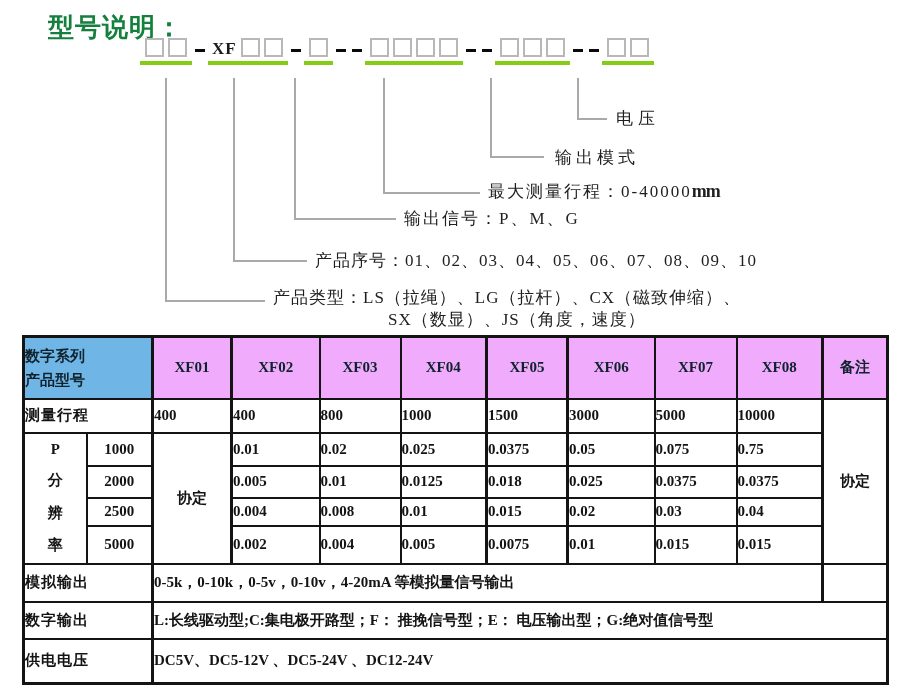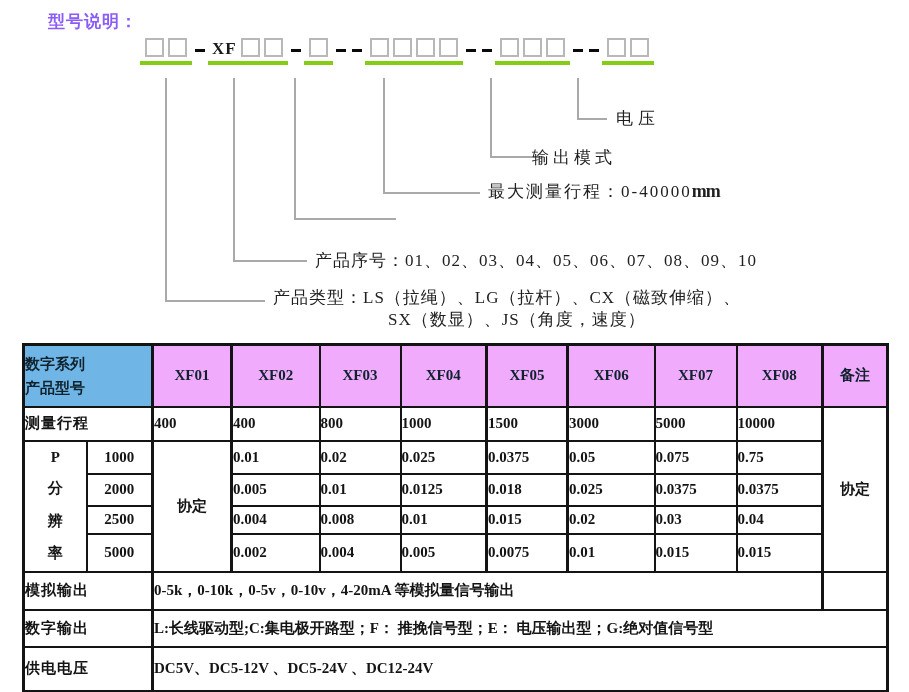--- a/index.html
+++ b/index.html
@@ -1,38 +1,38 @@
 <!DOCTYPE html>
 <html><head>
 <meta charset="utf-8">
 <style>
   html,body{margin:0;padding:0;background:#ffffff;}
   #page{position:relative;width:909px;height:692px;background:#ffffff;overflow:hidden;
         font-family:"Liberation Serif","DejaVu Serif",serif;color:#141414;}
 
   
   .page-title{position:absolute;left:48px;top:10px;font-family:"Liberation Sans","DejaVu Sans",sans-serif;
-              font-size:17px;font-weight:bold;color:#8b5cf6;letter-spacing:1px;}
+              font-size:26px;font-weight:bold;color:#15803d;letter-spacing:1px;}
 
   
   .fmt{position:absolute;left:140px;top:38px;display:flex;align-items:flex-end;}
   .grp{display:flex;align-items:flex-end;padding:0 3px 4px 3px;border-bottom:4px solid #84cc16;}
   .bx{display:inline-block;width:15px;height:15px;border:2px solid #b8b8b8;margin:0 2px;background:#fff;}
   .xf{font-size:17px;font-weight:600;line-height:16px;letter-spacing:1px;margin:0 2px 0 1px;color:#1a1a1a;}
   .dash{display:inline-block;width:10px;height:3px;background:#0a0a0a;margin:0 3px 13px 3px;}
 
   
   .elbow{position:absolute;border-left:2px solid #a9a9a9;border-bottom:2px solid #a9a9a9;}
   .call{position:absolute;font-size:17px;color:#1f1f1f;white-space:nowrap;}
   .ls5{letter-spacing:5px;} .ls4{letter-spacing:4px;} .ls2{letter-spacing:2px;} .ls1{letter-spacing:1px;}
   .mm{font-family:Liberation Serif, serif;font-weight:bold;font-size:18px;letter-spacing:-1px;}
 
   
   table.spec{position:absolute;left:22px;top:335px;border-collapse:collapse;table-layout:fixed;
-             width:866px;border:3px solid #141414;font-weight:bold;font-size:15px;margin-top:8px;}
+             width:866px;border:3px solid #141414;font-weight:bold;font-size:15px;}
   table.spec td,table.spec th{border:2px solid #141414;padding:0;vertical-align:middle;
              font-weight:bold;overflow:hidden;}
   th.hd{background:#f0abfc;text-align:center;font-size:15px;color:#10222e;}
   th.hd1{background:#6fb6e6;text-align:left;padding-left:10px;color:#10222e;}
   th.hd1 div{line-height:24px;}
   td.lab{text-align:left;padding-left:10px;letter-spacing:1px;}
   td.val{text-align:left;padding-left:14px;}
   td.ctr{text-align:center;}
   .bl3{border-left-width:3px !important;}
   .axis{display:flex;flex-direction:column;justify-content:space-around;height:128px;
@@ -84,24 +84,25 @@
   </div>
 
   <div class="elbow" style="left:577px;top:78px;width:28px;height:40px;"></div>
   <div class="elbow" style="left:490px;top:78px;width:52px;height:78px;"></div>
   <div class="elbow" style="left:383px;top:78px;width:95px;height:114px;"></div>
   <div class="elbow" style="left:294px;top:78px;width:100px;height:140px;"></div>
   <div class="elbow" style="left:233px;top:78px;width:72px;height:182px;"></div>
   <div class="elbow" style="left:165px;top:78px;width:98px;height:222px;"></div>
 
   <div class="call ls5" style="left:616px;top:107px;">电压</div>
-  <div class="call ls4" style="left:532px;top:146px;font-family:Liberation Serif, serif;">输出模式</div>
+  <div class="call ls4" style="left:555px;top:146px;font-family:Liberation Serif, serif;">输出模式</div>
   <div class="call ls2" style="left:488px;top:180px;">
     <span>最大测量行程：0-40000</span><span class="mm">mm</span>
   </div>
+  <div class="call ls2" style="left:404px;top:207px;">输出信号：P、M、G</div>
   <div class="call ls1" style="left:315px;top:249px;">产品序号：01、02、03、04、05、06、07、08、09、10</div>
   <div class="call ls1" style="left:273px;top:286px;">产品类型：LS（拉绳）、LG（拉杆）、CX（磁致伸缩）、</div>
   <div class="call ls1" style="left:388px;top:308px;">SX（数显）、JS（角度，速度）</div>
 
   <table class="spec">
     <colgroup>
       <col style="width:63px">
         <col style="width:66px">
         <col style="width:79px">
         <col style="width:88px">

